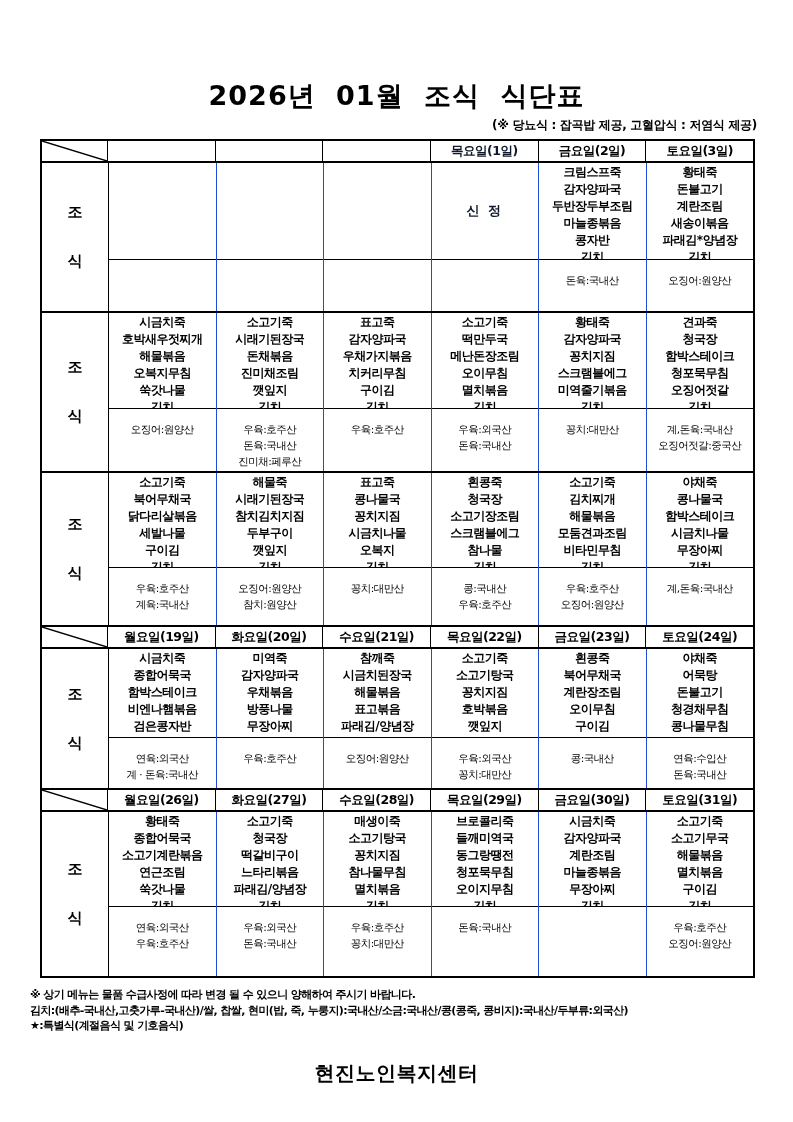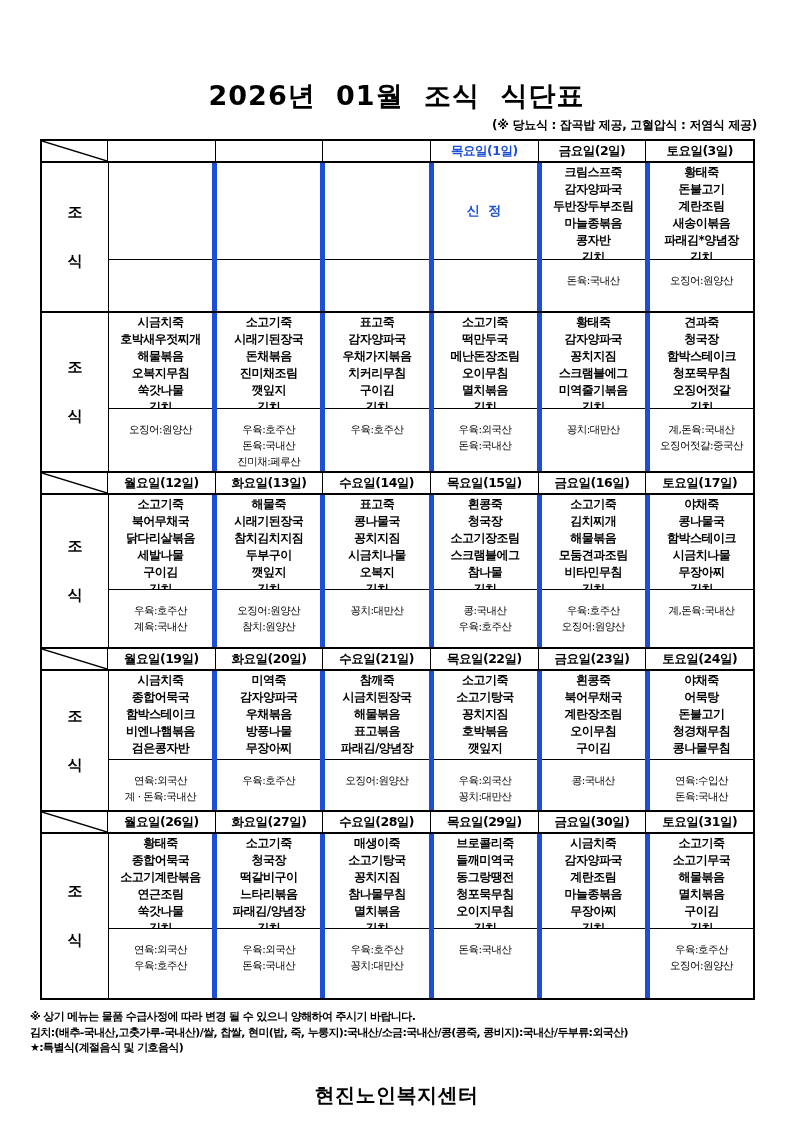--- a/index.html
+++ b/index.html
@@ -15,34 +15,34 @@
   .row { display:flex; }
   .hdr-row { border-bottom:2px solid #000; height:20px; }
   .cell { box-sizing:border-box; }
   .corner { position:relative; width:66px; flex:none; border-right:1px solid #000; }
   .corner svg { position:absolute; left:0; top:0; width:100%; height:100%; display:block; }
   .day-hdr { flex:1; border-right:1px solid #000; text-align:center; font-size:12.5px; font-weight:bold; line-height:19px; letter-spacing:-0.5px; white-space:nowrap; overflow:hidden; }
   .hdr-row .cell:last-child, .body-row > div:last-child { border-right:none; }
 
   .body-row { align-items:stretch; }
   .meal-label { width:66px; flex:none; border-right:1px solid #000; display:flex; flex-direction:column; justify-content:center; align-items:center; gap:30px; font-size:15px; font-weight:bold; }
-  .day-body { flex:1; display:flex; flex-direction:column; border-right:5px solid #1d4ed8; box-sizing:border-box; }
+  .day-body { flex:1; display:flex; flex-direction:column; border-right:1px solid #1d4ed8; box-sizing:border-box; }
 
   .menu-cell { display:flex; flex-direction:column; justify-content:space-around; align-items:center; font-size:12px; font-weight:bold; letter-spacing:-0.5px; padding:1px 0; overflow:hidden; }
   .menu-cell.special { justify-content:center; font-size:13px; letter-spacing:2px; }
   .menu-item { white-space:nowrap; }
   .origin-cell { border-top:1px solid #000; flex:1; text-align:center; font-size:10.5px; line-height:16px; padding-top:12px; letter-spacing:-0.5px; overflow:hidden; }
 
   .w1 .menu-cell { height:94px; } .w1 .origin-cell { min-height:39px; }
   .w2 .menu-cell { height:93px; } .w2 .origin-cell { min-height:50px; }
   .w3 .menu-cell { height:92px; } .w3 .origin-cell { min-height:45px; }
   .w4 .menu-cell { height:86px; } .w4 .origin-cell { min-height:38px; }
   .w5 .menu-cell { height:92px; } .w5 .origin-cell { min-height:57px; }
 
-  .red { color:#1d4ed8; }
+  .red { color:#0f172a; }
 
   .notes { margin:9px 0 0 30px; font-size:11px; font-weight:bold; line-height:15.5px; letter-spacing:-0.6px; white-space:nowrap; }
   .org-name { margin-top:26px; text-align:center; font-size:20px; font-weight:bold; letter-spacing:0.5px; }
 </style>
 </head>
 <body>
 
 <div class="page">
   <div class="title">2026년 01월 조식 식단표</div>
   <div class="subtitle">(※  당뇨식 : 잡곡밥 제공, 고혈압식 : 저염식 제공)</div>
@@ -197,33 +197,20 @@
               <div class="menu-item">김치</div>
             </div>
             <div class="origin-cell">
               <div class="origin-item">계,돈육:국내산</div>
               <div class="origin-item">오징어젓갈:중국산</div>
             </div>
           </div>
         </div>
       </div>
       <div class="week w3">
-        <div class="row hdr-row">
-          <div class="cell corner">
-            <svg viewBox="0 0 66 20" preserveAspectRatio="none">
-              <line x1="0" y1="0" x2="66" y2="20" stroke="#000" stroke-width="1.4"></line>
-            </svg>
-          </div>
-          <div class="cell day-hdr">월요일(12일)</div>
-          <div class="cell day-hdr">화요일(13일)</div>
-          <div class="cell day-hdr">수요일(14일)</div>
-          <div class="cell day-hdr">목요일(15일)</div>
-          <div class="cell day-hdr">금요일(16일)</div>
-          <div class="cell day-hdr">토요일(17일)</div>
-        </div>
         <div class="row body-row">
           <div class="meal-label">
             <span>조</span>
             <span>식</span>
           </div>
           <div class="day-body">
             <div class="menu-cell">
               <div class="menu-item">소고기죽</div>
               <div class="menu-item">북어무채국</div>
               <div class="menu-item">닭다리살볶음</div>

